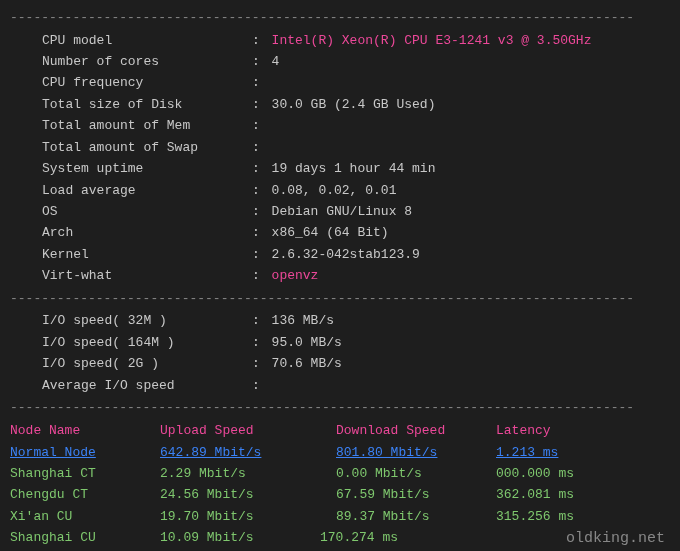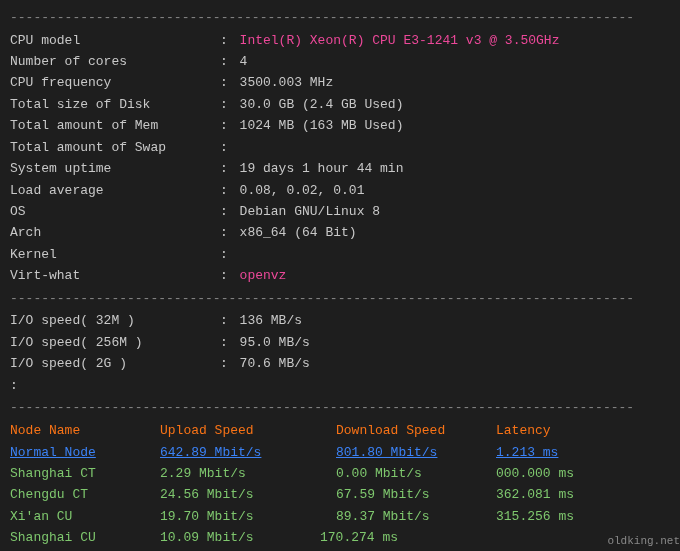--- a/index.html
+++ b/index.html
@@ -12,20 +12,21 @@
       min-height: 551px;
       padding: 8px 10px;
     }
     .divider {
       color: #888;
       white-space: pre;
       line-height: 1.5;
     }
     .section {
       padding: 2px 0;
+      margin-left: 32px;
     }
     .row {
       display: flex;
       line-height: 1.65;
       white-space: pre;
     }
     .label {
       color: #c8c8c8;
       min-width: 210px;
     }
@@ -37,21 +38,21 @@
       color: #c8c8c8;
     }
     .value-cyan {
       color: #ec4899;
     }
     .table-section {
       margin-top: 2px;
     }
     .table-header {
       display: flex;
-      color: #f97316;
+      color: #ec4899;
       line-height: 1.7;
     }
     .table-header span, .table-row-data span {
       display: inline-block;
     }
     .col-node { width: 150px; }
     .col-upload { width: 160px; }
     .col-download { width: 160px; margin-left: 16px; }
     .col-latency { width: 120px; }
     .table-row-data {
@@ -61,54 +62,54 @@
     .table-row-data.normal {
       color: #3b82f6;
       text-decoration: underline;
     }
     .table-row-data.green {
       color: #7fc86e;
     }
     .watermark {
       position: fixed;
       bottom: 4px;
-      right: 0;
+      right: 15px;
       color: #888;
-      font-size: 11px;
+      font-size: 15px;
     }
   </style>
 </head>
 <body>
 
 <div>
 
   <div class="divider">--------------------------------------------------------------------------------</div>
 
   <div class="section" id="sys-info">
   <div class="row"><span class="label">CPU model</span><span class="colon">: </span><span class="value-cyan">Intel(R) Xeon(R) CPU E3-1241 v3 @ 3.50GHz</span></div>
       <div class="row"><span class="label">Number of cores</span><span class="colon">: </span><span class="value">4</span></div>
-      <div class="row"><span class="label">CPU frequency</span><span class="colon">: </span><span class="value">3500.003 MHz</span></div>
+      <div class="row"><span class="label">CPU frequency</span><span class="colon">: </span></div>
       <div class="row"><span class="label">Total size of Disk</span><span class="colon">: </span><span class="value">30.0 GB (2.4 GB Used)</span></div>
-      <div class="row"><span class="label">Total amount of Mem</span><span class="colon">: </span><span class="value">1024 MB (163 MB Used)</span></div>
+      <div class="row"><span class="label">Total amount of Mem</span><span class="colon">: </span></div>
       <div class="row"><span class="label">Total amount of Swap</span><span class="colon">: </span></div>
       <div class="row"><span class="label">System uptime</span><span class="colon">: </span><span class="value">19 days 1 hour 44 min</span></div>
       <div class="row"><span class="label">Load average</span><span class="colon">: </span><span class="value">0.08, 0.02, 0.01</span></div>
       <div class="row"><span class="label">OS</span><span class="colon">: </span><span class="value">Debian GNU/Linux 8</span></div>
       <div class="row"><span class="label">Arch</span><span class="colon">: </span><span class="value">x86_64 (64 Bit)</span></div>
-      <div class="row"><span class="label">Kernel</span><span class="colon">: </span></div>
+      <div class="row"><span class="label">Kernel</span><span class="colon">: </span><span class="value">2.6.32-042stab123.9</span></div>
       <div class="row"><span class="label">Virt-what</span><span class="colon">: </span><span class="value-cyan">openvz</span></div>
     </div>
 
   <div class="divider">--------------------------------------------------------------------------------</div>
 
   <div class="section" id="io-section">
   <div class="row"><span class="label">I/O speed( 32M )</span><span class="colon">: </span><span class="value">136 MB/s</span></div>
-      <div class="row"><span class="label">I/O speed( 256M )</span><span class="colon">: </span><span class="value">95.0 MB/s</span></div>
+      <div class="row"><span class="label">I/O speed( 164M )</span><span class="colon">: </span><span class="value">95.0 MB/s</span></div>
       <div class="row"><span class="label">I/O speed( 2G )</span><span class="colon">: </span><span class="value">70.6 MB/s</span></div>
-      <div class="row"><span class="colon">: </span></div>
+      <div class="row"><span class="label">Average I/O speed</span><span class="colon">: </span></div>
     </div>
 
   <div class="divider">--------------------------------------------------------------------------------</div>
 
   <div class="table-section">
     <div class="table-header">
       <span class="col-node">Node Name</span>
       <span class="col-upload">Upload Speed</span>
       <span class="col-download">Download Speed</span>
       <span class="col-latency">Latency</span>

